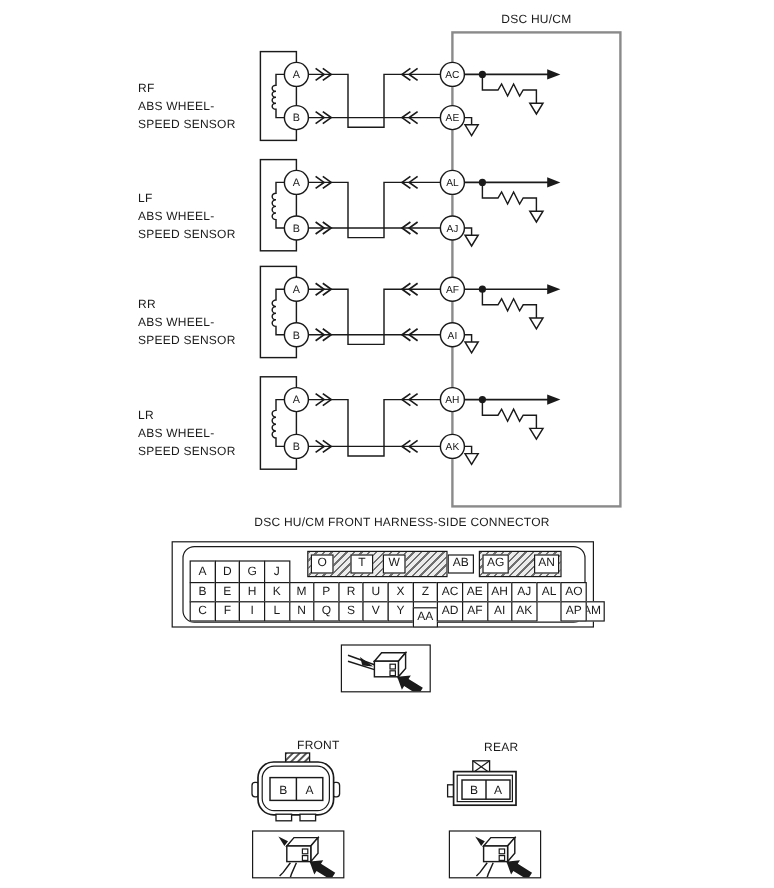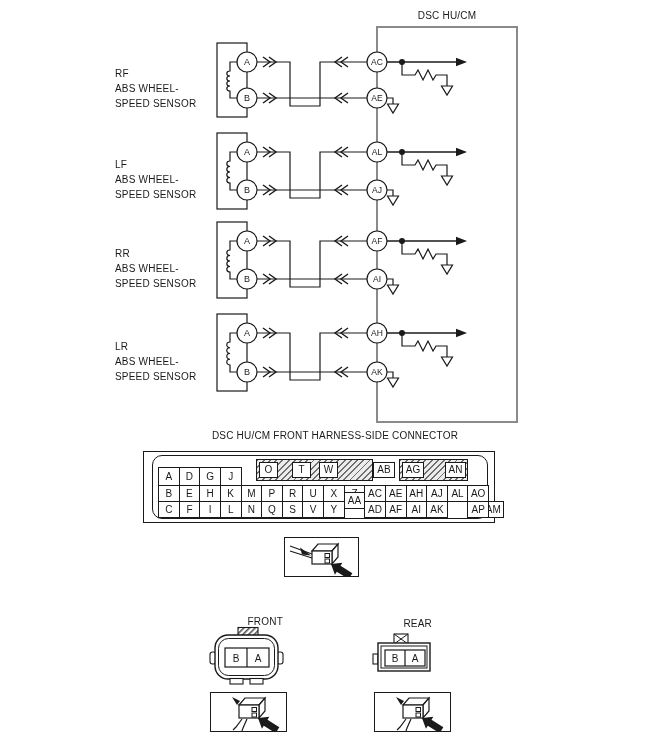--- a/index.html
+++ b/index.html
@@ -181,21 +181,21 @@
       <div class="cell" style="left: 323.375px; top: 33px; width: 21.625px; height: 17px; line-height: 15px;">AO</div>
       <div class="cell" style="left: 14px; top: 49px; width: 21.625px; height: 17px; line-height: 15px;">C</div>
       <div class="cell" style="left: 34.625px; top: 49px; width: 21.625px; height: 17px; line-height: 15px;">F</div>
       <div class="cell" style="left: 55.25px; top: 49px; width: 21.625px; height: 17px; line-height: 15px;">I</div>
       <div class="cell" style="left: 75.875px; top: 49px; width: 21.625px; height: 17px; line-height: 15px;">L</div>
       <div class="cell" style="left: 96.5px; top: 49px; width: 21.625px; height: 17px; line-height: 15px;">N</div>
       <div class="cell" style="left: 117.125px; top: 49px; width: 21.625px; height: 17px; line-height: 15px;">Q</div>
       <div class="cell" style="left: 137.75px; top: 49px; width: 21.625px; height: 17px; line-height: 15px;">S</div>
       <div class="cell" style="left: 158.375px; top: 49px; width: 21.625px; height: 17px; line-height: 15px;">V</div>
       <div class="cell" style="left: 179px; top: 49px; width: 21.625px; height: 17px; line-height: 15px;">Y</div>
-      <div class="cell" style="left: 199.625px; top: 40px; width: 21.625px; height: 17px; line-height: 15px;">AA</div>
+      <div class="cell" style="left: 199.625px; top: 54px; width: 21.625px; height: 17px; line-height: 15px;">AA</div>
       <div class="cell" style="left: 220.25px; top: 49px; width: 21.625px; height: 17px; line-height: 15px;">AD</div>
       <div class="cell" style="left: 240.875px; top: 49px; width: 21.625px; height: 17px; line-height: 15px;">AF</div>
       <div class="cell" style="left: 261.5px; top: 49px; width: 21.625px; height: 17px; line-height: 15px;">AI</div>
       <div class="cell" style="left: 282.125px; top: 49px; width: 21.625px; height: 17px; line-height: 15px;">AK</div>
       <div class="cell" style="left: 302.75px; top: 49px; width: 21px; height: 17px; line-height: 15px; margin-left: 36px;">AM</div>
       <div class="cell" style="left: 323.375px; top: 49px; width: 21.625px; height: 17px; line-height: 15px;">AP</div>
       <div class="cell" style="left: 115px; top: 10px; width: 19px; height: 16px; line-height: 14px;">O</div>
       <div class="cell" style="left: 148px; top: 10px; width: 19px; height: 16px; line-height: 14px;">T</div>
       <div class="cell" style="left: 175px; top: 10px; width: 19px; height: 16px; line-height: 14px;">W</div>
       <div class="cell" style="left: 202px; top: 10px; width: 22px; height: 16px; line-height: 14px; margin-left: 27px;">AB</div>

